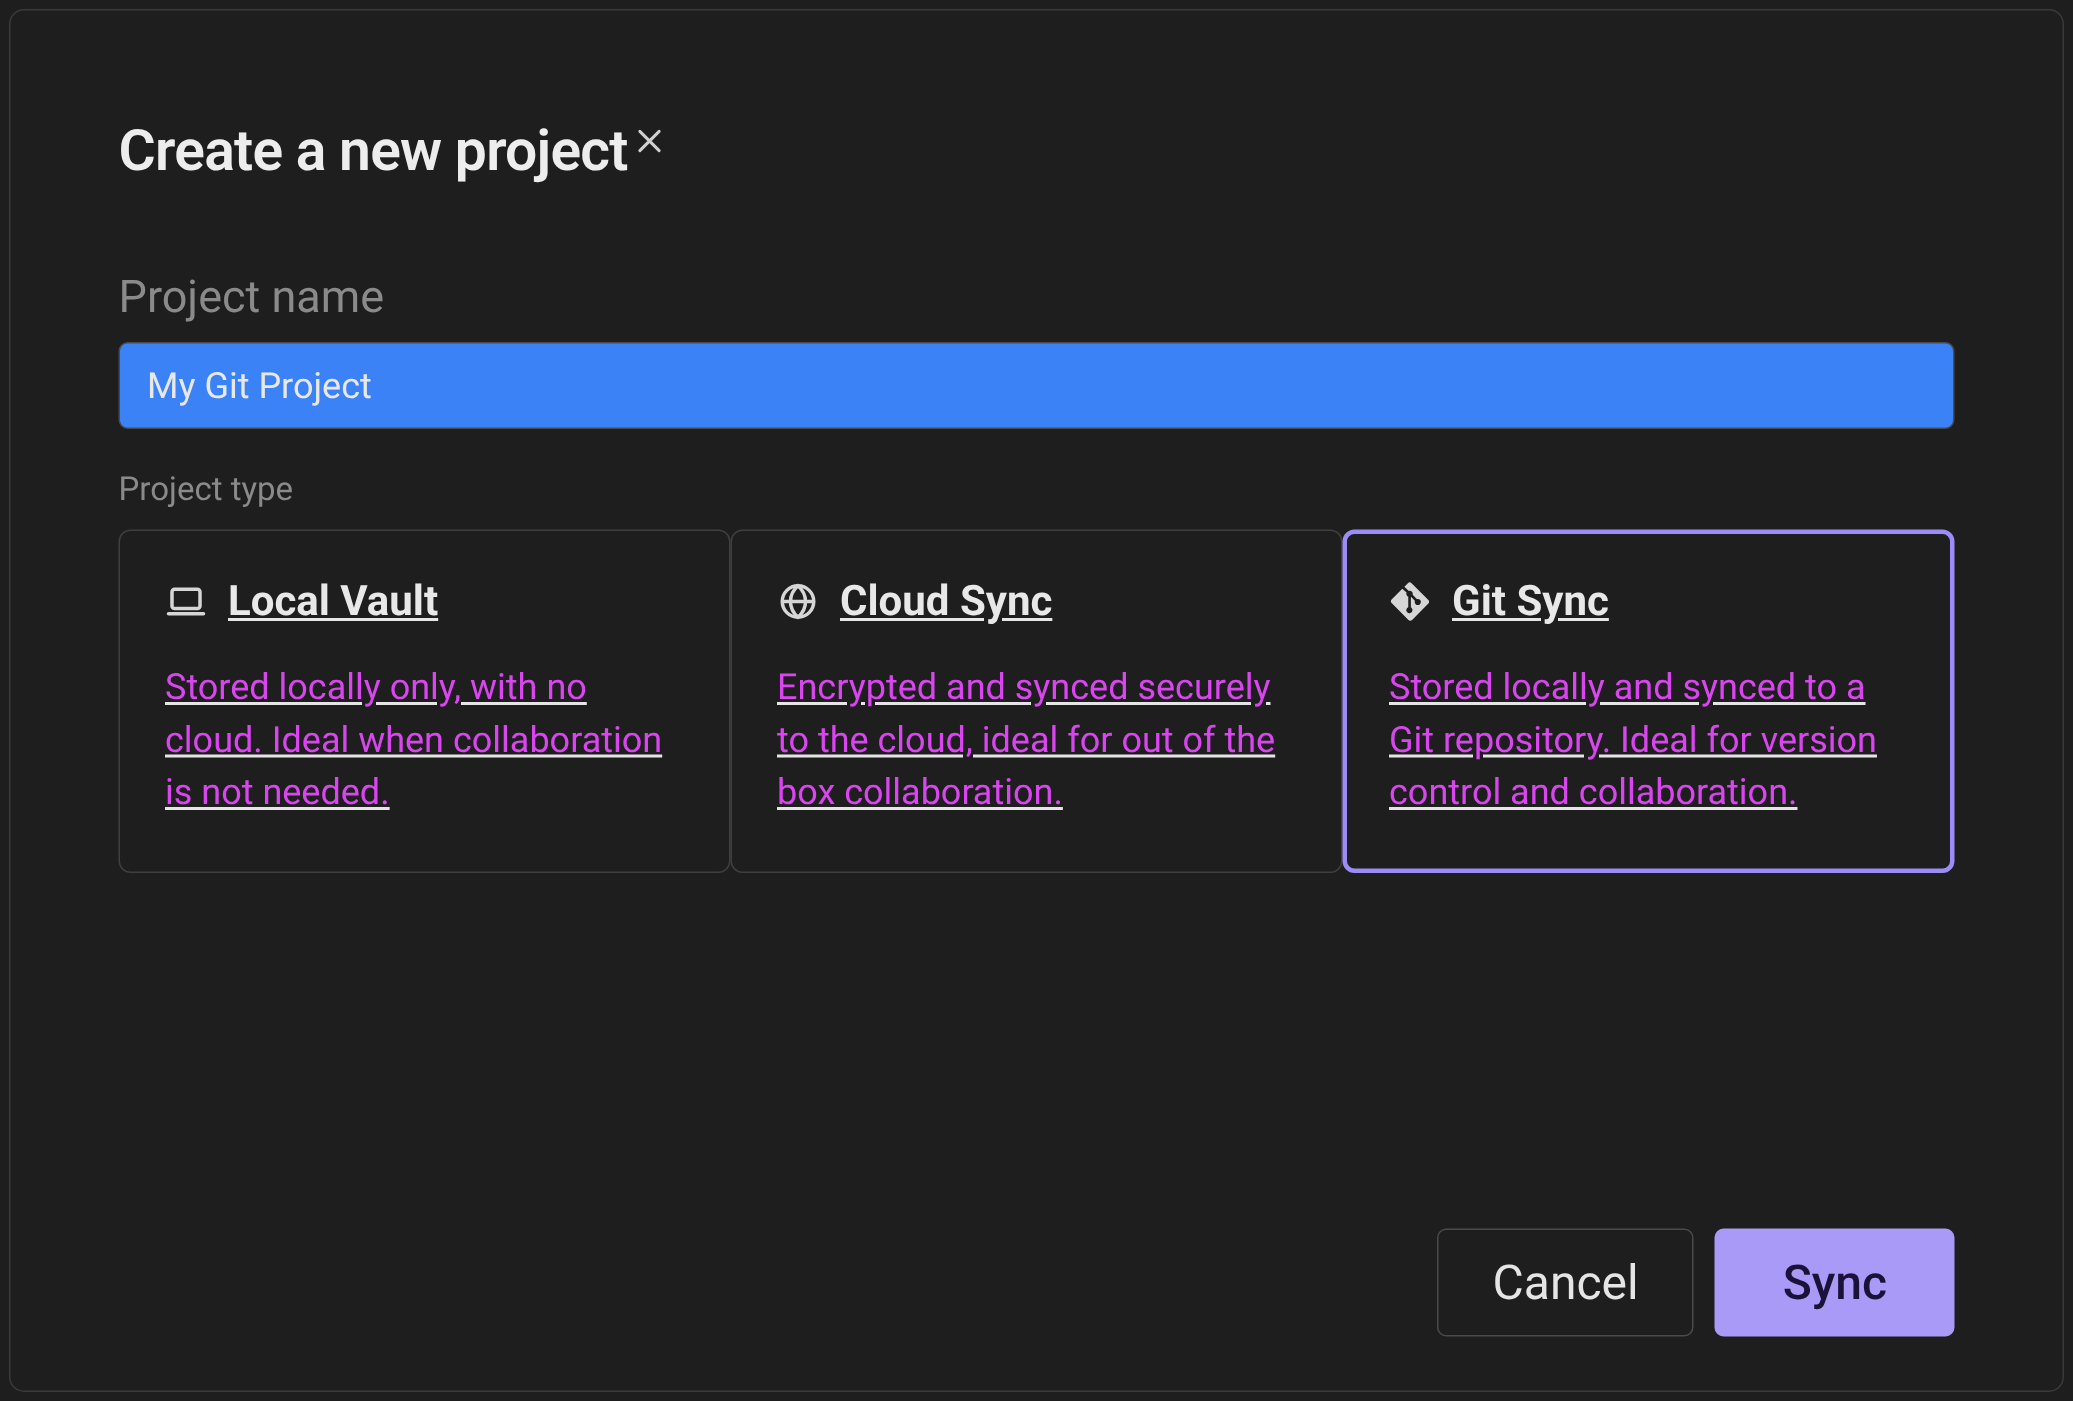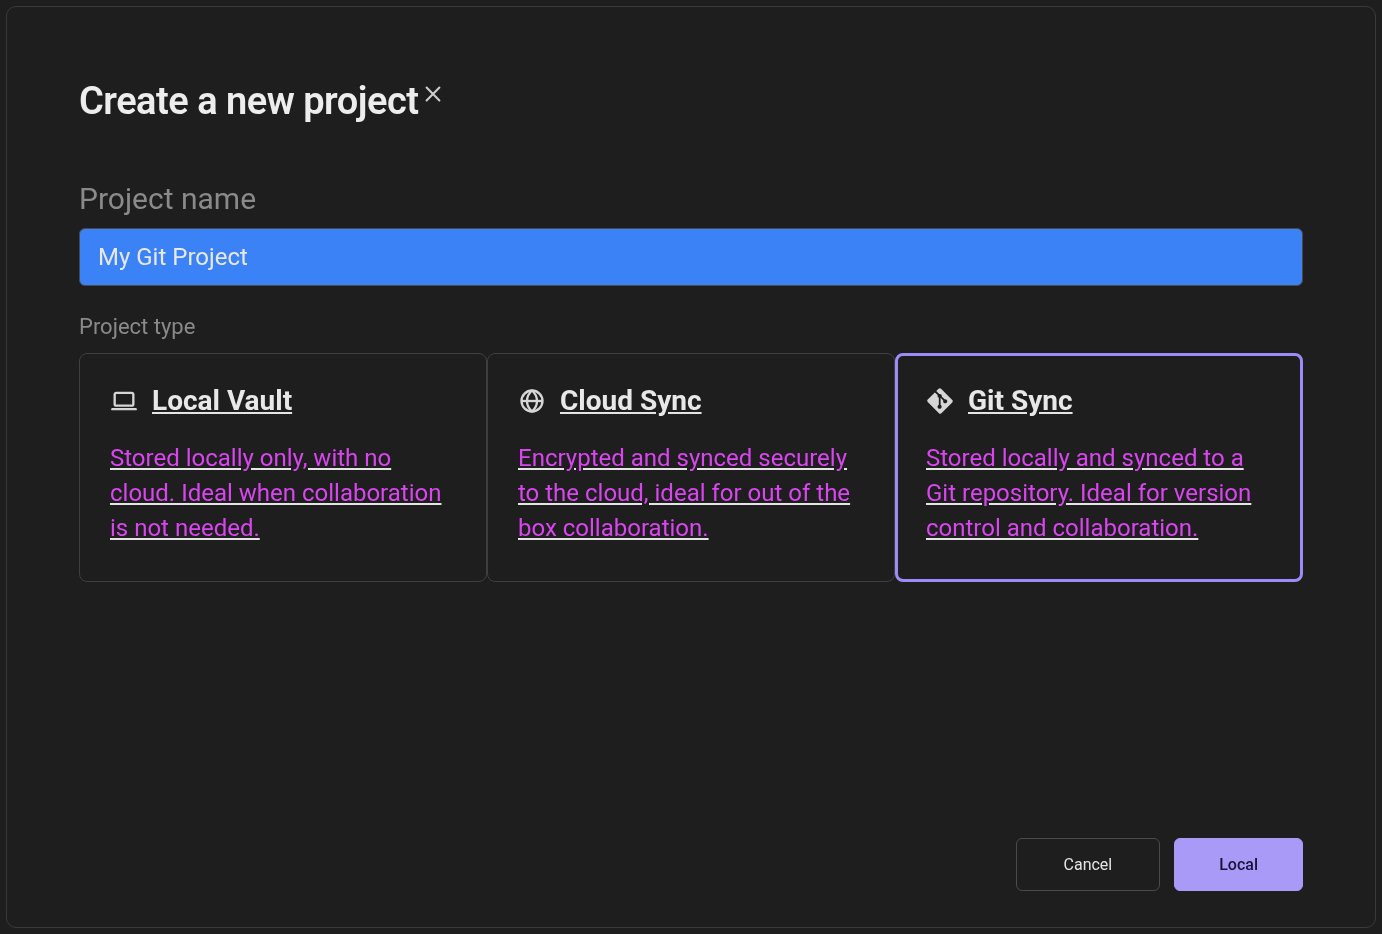--- a/index.html
+++ b/index.html
@@ -133,22 +133,22 @@
     font-weight: 400;
   }
   .footer {
     margin-top: auto;
     display: flex;
     justify-content: flex-end;
     gap: 14px;
     padding-top: 40px;
   }
   .btn {
-    font-size: 16px;
-    padding: 16px 47px;
+    font-size: 32px;
+    padding: 16px 36px;
     border-radius: 6px;
     cursor: pointer;
     font-family: inherit;
     border: 1px solid #4a4a4a;
     background: transparent;
     color: #e5e5e5;
   }
   .btn-primary {
     background: #a99af8;
     border-color: #a99af8;
@@ -219,16 +219,16 @@
         </span>
         <span class="option-title">Git Sync</span>
       </div>
       <p class="option-desc">Stored locally and synced to a Git repository. Ideal for version control and collaboration.</p>
     </button>
 
   </div>
 
   <div class="footer">
     <button class="btn">Cancel</button>
-    <button class="btn btn-primary">Local</button>
+    <button class="btn btn-primary">Sync</button>
   </div>
 
 </div>
 
 </body></html>

